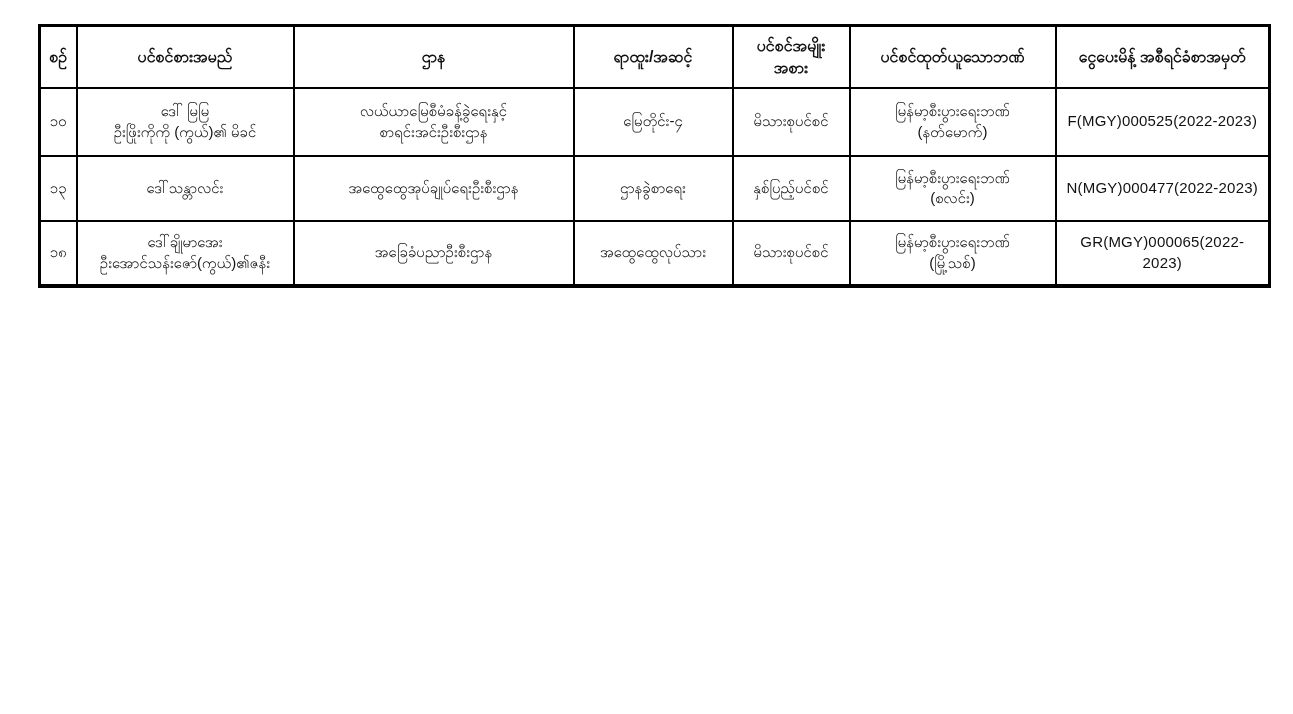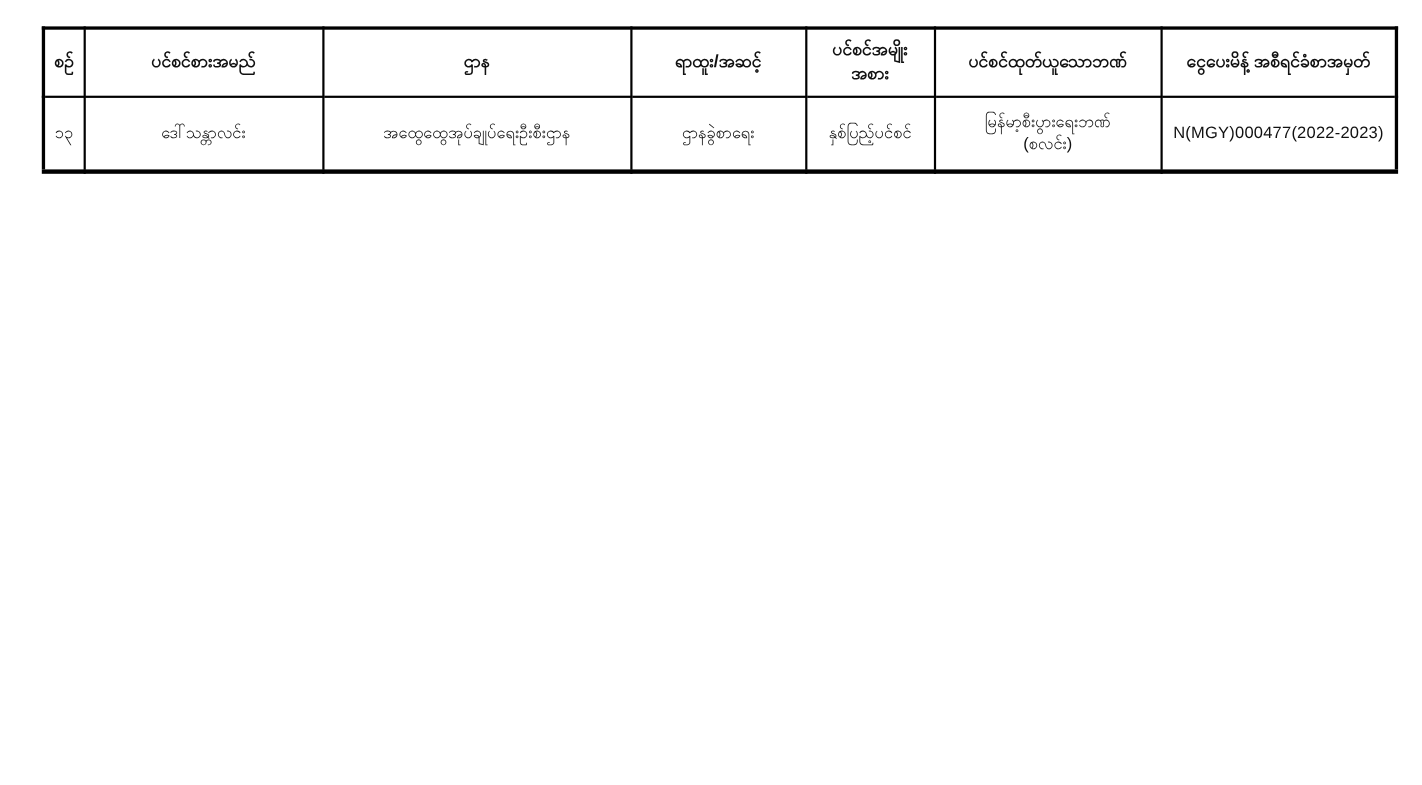--- a/index.html
+++ b/index.html
@@ -75,24 +75,47 @@
         <th>ဌာန</th>
         <th>ရာထူး/အဆင့်</th>
         <th>ပင်စင်အမျိုး
 အစား</th>
         <th>ပင်စင်ထုတ်ယူသောဘဏ်</th>
         <th>ငွေပေးမိန့်  အစီရင်ခံစာအမှတ်</th>
       </tr>
     </thead>
     <tbody>
       <tr>
+        <td class="serial">၁၀</td>
+        <td>ဒေါ် မြမြ
+ဦးဖြိုးကိုကို (ကွယ်)၏ မိခင်</td>
+        <td>လယ်ယာမြေစီမံခန့်ခွဲရေးနှင့်
+စာရင်းအင်းဦးစီးဌာန</td>
+        <td>မြေတိုင်း-၄</td>
+        <td>မိသားစုပင်စင်</td>
+        <td>မြန်မာ့စီးပွားရေးဘဏ်
+(နတ်မောက်)</td>
+        <td class="num">F(MGY)000525(2022-2023)</td>
+      </tr>
+      <tr>
         <td class="serial">၁၃</td>
         <td>ဒေါ်သန္တာလင်း</td>
         <td>အထွေထွေအုပ်ချုပ်ရေးဦးစီးဌာန</td>
         <td>ဌာနခွဲစာရေး</td>
         <td>နှစ်ပြည့်ပင်စင်</td>
         <td>မြန်မာ့စီးပွားရေးဘဏ်
 (စလင်း)</td>
         <td class="num">N(MGY)000477(2022-2023)</td>
       </tr>
+      <tr>
+        <td class="serial">၁၈</td>
+        <td>ဒေါ်ချိုမာအေး
+ဦးအောင်သန်းဇော်(ကွယ်)၏ဇနီး</td>
+        <td>အခြေခံပညာဦးစီးဌာန</td>
+        <td>အထွေထွေလုပ်သား</td>
+        <td>မိသားစုပင်စင်</td>
+        <td>မြန်မာ့စီးပွားရေးဘဏ်
+(မြို့သစ်)</td>
+        <td class="num">GR(MGY)000065(2022-2023)</td>
+      </tr>
     </tbody>
   </table>
 </div>
 
 </body></html>

